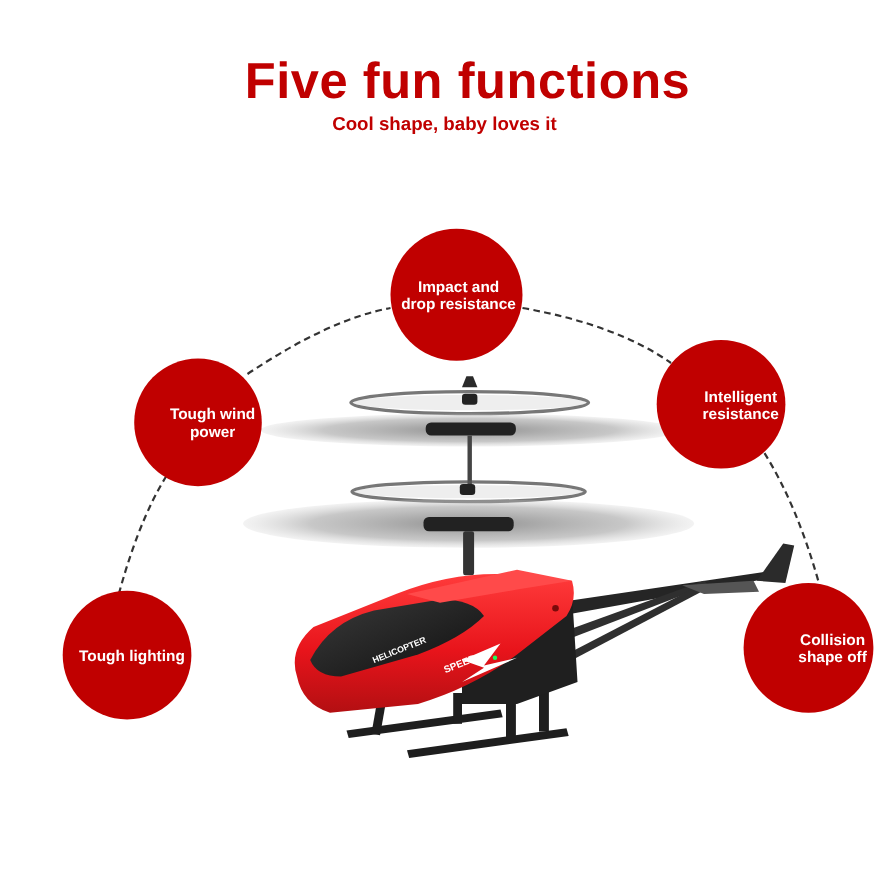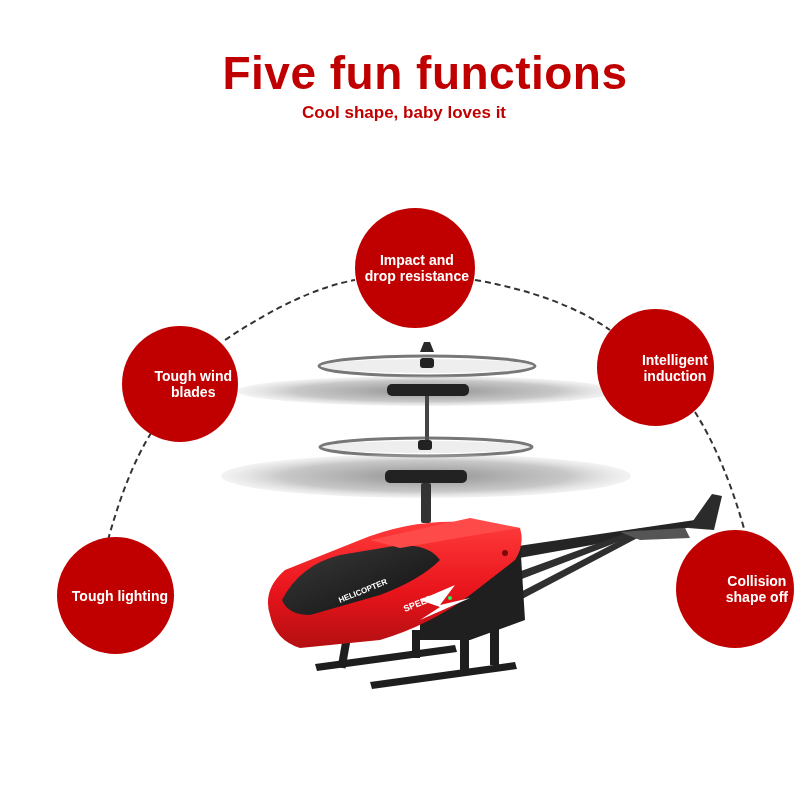--- a/index.html
+++ b/index.html
@@ -88,25 +88,25 @@
     <circle cx="450" cy="598" r="2" fill="#1aff5c"></circle>
   </g>
 </svg>
 
 <div class="bubble" style="left:355px; top:208px; width:120px; height:120px;">
   <span>Impact and
 drop resistance</span>
 </div>
 <div class="bubble" style="left:122px; top:326px; width:116px; height:116px;">
   <span>Tough wind
-blades</span>
+power</span>
 </div>
 <div class="bubble" style="left:597px; top:309px; width:117px; height:117px;">
   <span>Intelligent
-induction</span>
+resistance</span>
 </div>
 <div class="bubble" style="left:57px; top:537px; width:117px; height:117px;">
   <span>Tough lighting</span>
 </div>
 <div class="bubble" style="left:676px; top:530px; width:118px; height:118px;">
   <span>Collision
 shape off</span>
 </div>
 
 </body></html>

